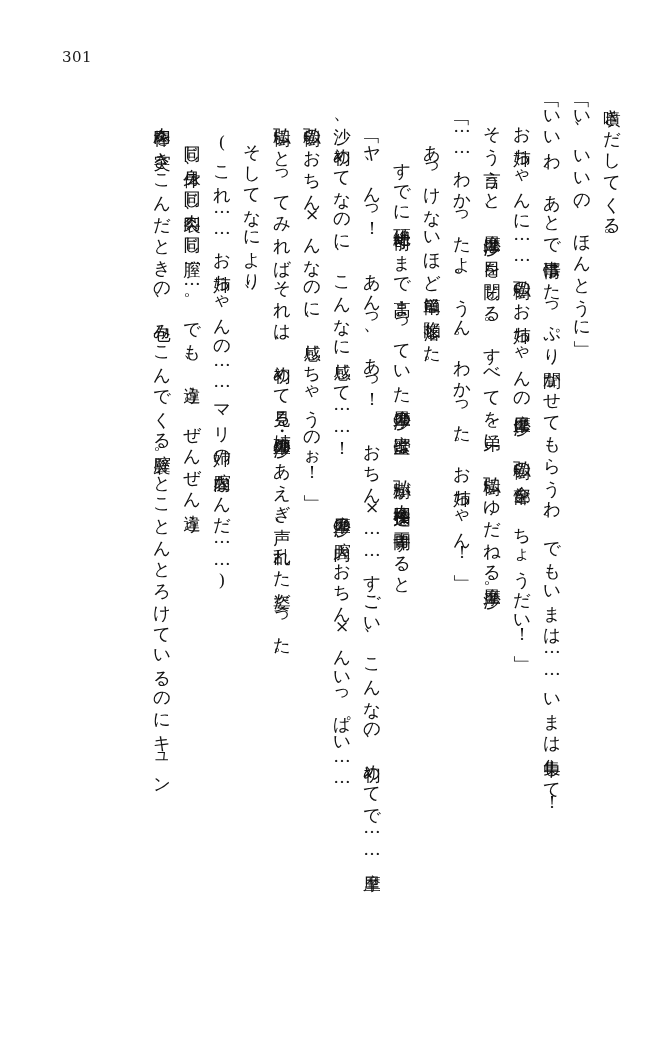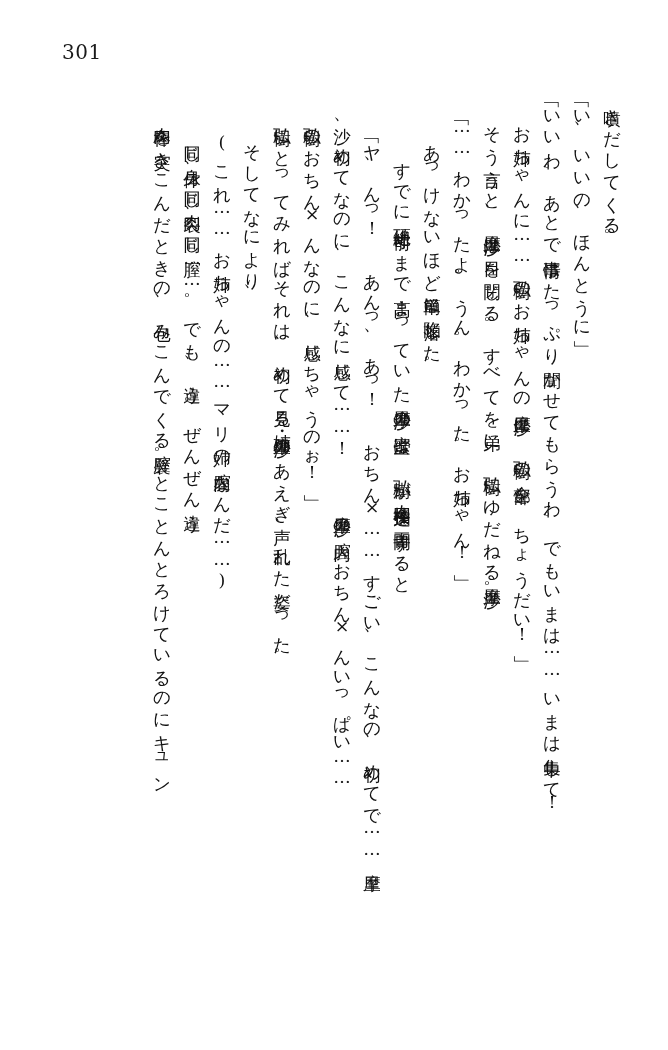--- a/index.html
+++ b/index.html
@@ -16,23 +16,23 @@
   }
   .page {
     position: relative;
     width: 668px;
     height: 1050px;
     background: #ffffff;
     box-sizing: border-box;
   }
   .page-number {
     position: absolute;
-    top: 40px;
+    top: 48px;
     left: 62px;
-    font-size: 20px;
+    font-size: 15px;
     letter-spacing: 0.5px;
     color: #1a1a1a;
     font-family: "DejaVu Serif", "Liberation Serif", serif;
   }
   .text-body {
     position: absolute;
     top: 96px;
     right: 48px;
     bottom: 34px;
     left: 44px;

